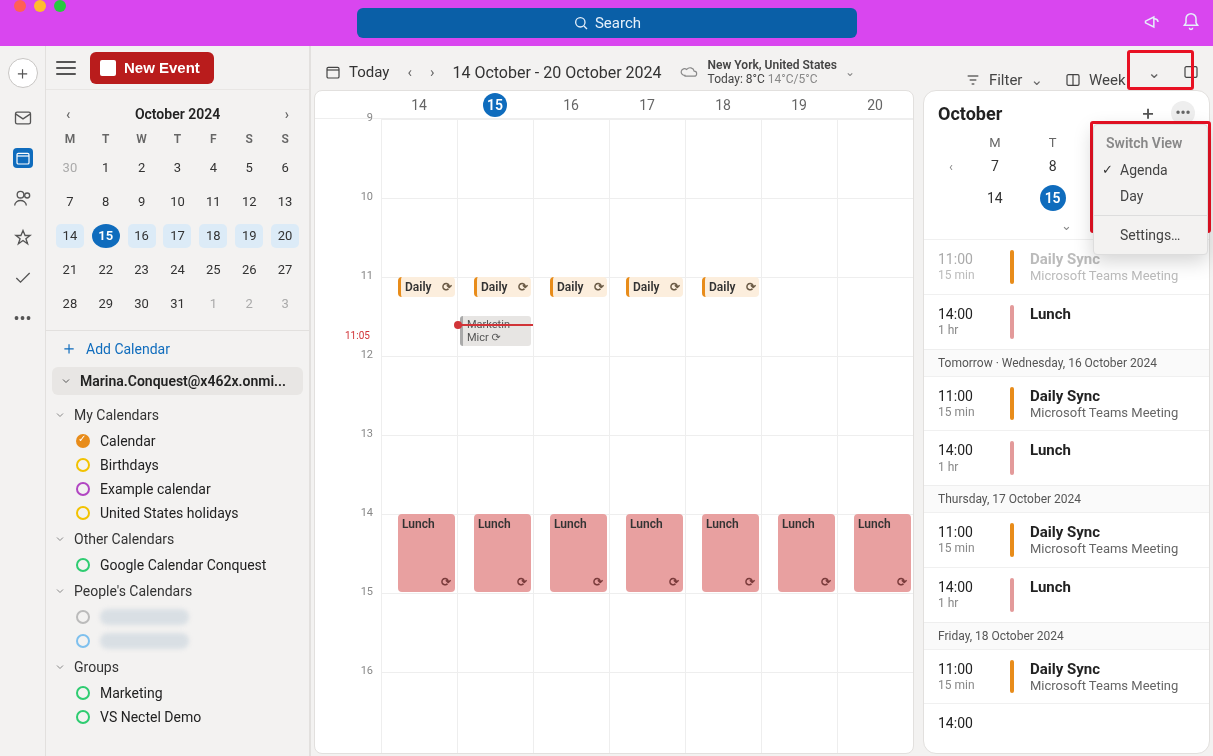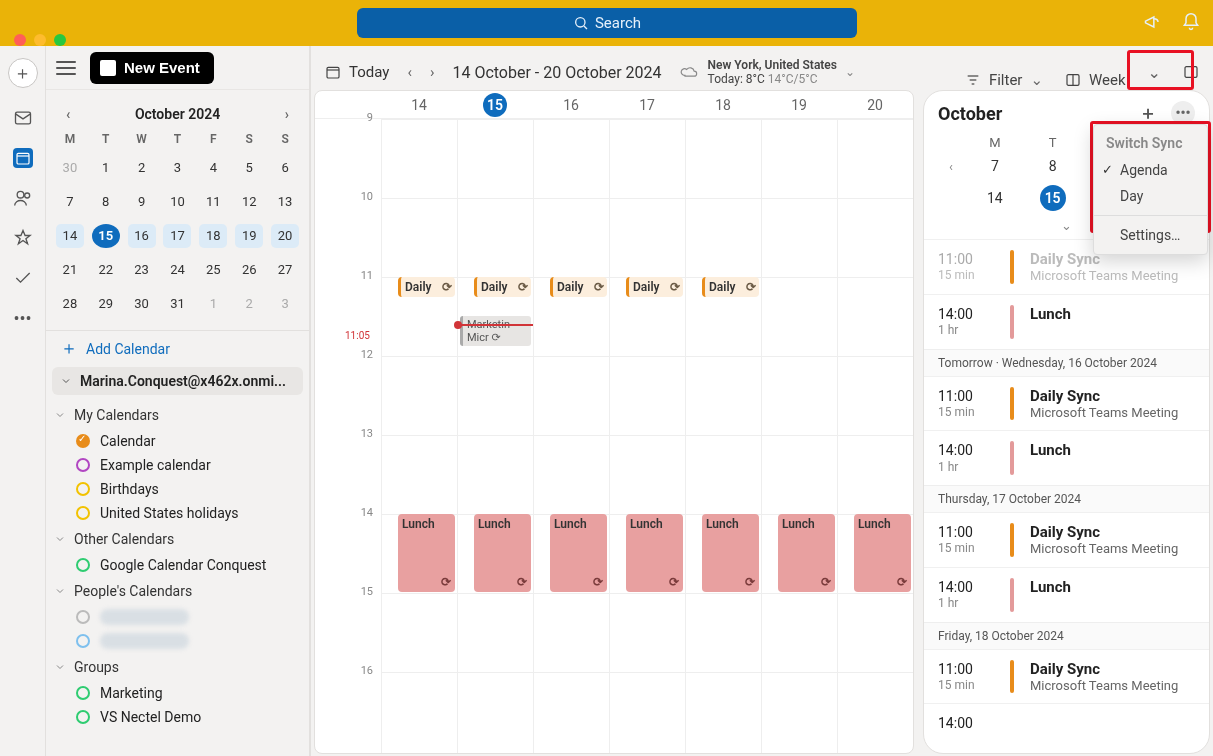--- a/index.html
+++ b/index.html
@@ -10,22 +10,22 @@
     width: 1213px;
     height: 756px;
     overflow: hidden;
     position: relative;
     font-size: 13px;
     color: #222;
   }
   
   .titlebar {
     position: absolute; left: 0; top: 0; width: 1213px; height: 46px;
-    background: #eab308;
-    display: flex; align-items: flex-end;
+    background: #d946ef;
+    display: flex; align-items: flex-start;
   }
   .traffic { display:flex; gap:8px; margin-left:14px; }
   .traffic .dot { width:12px; height:12px; border-radius:50%; }
   .dot.red{background:#ff5f57;} .dot.yellow{background:#febc2e;} .dot.green{background:#28c840;}
   .searchbar {
     position:absolute; left:357px; top:8px; width:500px; height:30px;
     background:#0a5fa7; border-radius:6px; color:#e6f0fa; display:flex; align-items:center; justify-content:center;
     gap:6px; font-size:15px;
   }
   .title-icons { position:absolute; right:12px; top:12px; display:flex; gap:18px; color:#e6f0fa;}
@@ -42,21 +42,21 @@
   .rail .ic.cal{background:#0f6cbd;stroke:#fff;border-radius:4px;}
   
   .sidebar {
     position:absolute; left:46px; top:46px; width:264px; height:710px; background:#f3f2f1;
     border-right:1px solid #e2e0de; display:flex; flex-direction:column;
   }
   .sb-top{height:44px;display:flex;align-items:center;padding:0 10px;gap:14px;border-bottom:1px solid #e8e6e4;}
   .hamb{width:20px;height:14px;display:flex;flex-direction:column;justify-content:space-between;}
   .hamb span{height:2px;background:#555;border-radius:1px;}
   .newevent{
-    background:#000000;color:#fff;border:none;border-radius:6px;height:32px;padding:0 14px 0 10px;
+    background:#b91c1c;color:#fff;border:none;border-radius:6px;height:32px;padding:0 14px 0 10px;
     display:flex;align-items:center;gap:8px;font-weight:600;font-size:15px;
   }
   .newevent .sq{width:16px;height:16px;background:#fff;border-radius:2px;}
   .mini{padding:6px 6px 10px;}
   .mini-head{display:flex;align-items:center;justify-content:space-between;padding:6px 8px;font-weight:600;font-size:14px;}
   .mini-head .nav{color:#666;padding:4px 6px;}
   .mini-grid{display:grid;grid-template-columns:repeat(7,1fr);text-align:center;row-gap:10px;}
   .mini-grid .dh{color:#666;font-weight:600;font-size:12px;}
   .mini-grid .d{font-size:13px;color:#333;width:28px;height:24px;line-height:24px;border-radius:5px;margin:0 auto;}
   .mini-grid .d.out{color:#aaa;}
@@ -108,21 +108,21 @@
   .ev.daily{border-left-color:#e88c1a;background:#fceedd;}
   .ev .rec{position:absolute;right:3px;top:3px;font-size:12px;color:#6b5b46;}
   .ev.lunch{background:#e8a0a0;border:none;height:78px;}
   .ev.lunch .rec{top:auto;bottom:3px;right:4px;color:#7a3b3b;}
   .mkt{position:absolute;left:2px;right:2px;top:0;height:30px;font-size:11px;overflow:hidden;border-left:3px solid #aaa;background:#e7e5e3;padding:2px 4px;color:#555;border-radius:3px;}
   .nowline{position:absolute;left:0;right:0;border-top:2px solid #d13438;z-index:5;}
   .nowline::before{content:'';position:absolute;left:-4px;top:-5px;width:8px;height:8px;background:#d13438;border-radius:50%;}
   .nowlbl{position:absolute;right:540px;font-size:10px;color:#d13438;transform:translateY(-6px);}
   
   .agenda{
-    position:absolute;left:612px;top:44px;width:287px;height:664px;background:#fff;border:1px solid #e2e0de;border-radius:20px;overflow:hidden;
+    position:absolute;left:612px;top:44px;width:287px;height:664px;background:#fff;border:1px solid #e2e0de;border-radius:13px;overflow:hidden;
   }
   .ag-head{display:flex;align-items:center;justify-content:space-between;padding:10px 14px;font-size:18px;font-weight:700;}
   .ag-head .acts{display:flex;gap:14px;color:#555;font-size:18px;}
   .ag-head .dots{width:24px;height:24px;border-radius:50%;background:#eee;display:flex;align-items:center;justify-content:center;font-size:14px;color:#666;}
   .ag-mini{padding:0 12px 6px;}
   .ag-mini .dhrow{display:grid;grid-template-columns:30px repeat(4,1fr);text-align:center;color:#666;font-size:13px;}
   .ag-mini .drow{display:grid;grid-template-columns:30px repeat(4,1fr);text-align:center;align-items:center;height:32px;}
   .ag-mini .nav{color:#888;}
   .ag-mini .d{font-size:14px;color:#333;}
   .ag-mini .d.today{background:#0f6cbd;color:#fff;border-radius:50%;width:26px;height:26px;line-height:26px;margin:0 auto;font-weight:600;}
@@ -294,26 +294,26 @@
         <svg width="12" height="12" viewBox="0 0 24 24" fill="none" stroke="#888" stroke-width="2">
           <path d="M6 9l6 6 6-6"></path>
         </svg>
         <span>My Calendars</span>
       </div>
       <div class="cal">
         <span class="swatch fill" style="background: rgb(232, 140, 26);"></span>
         <span>Calendar</span>
       </div>
       <div class="cal">
+        <span class="swatch" style="border-color: rgb(242, 194, 0);"></span>
+        <span>Birthdays</span>
+      </div>
+      <div class="cal">
         <span class="swatch" style="border-color: rgb(177, 70, 194);"></span>
         <span>Example calendar</span>
-      </div>
-      <div class="cal">
-        <span class="swatch" style="border-color: rgb(242, 194, 0);"></span>
-        <span>Birthdays</span>
       </div>
       <div class="cal">
         <span class="swatch" style="border-color: rgb(242, 194, 0);"></span>
         <span>United States holidays</span>
       </div>
       <div class="hdr">
         <svg width="12" height="12" viewBox="0 0 24 24" fill="none" stroke="#888" stroke-width="2">
           <path d="M6 9l6 6 6-6"></path>
         </svg>
         <span>Other Calendars</span>
@@ -597,19 +597,19 @@
           <div class="time">
             <div class="t">14:00</div>
           </div>
         </div>
       </div>
   </div>
 </div>
 
 <div class="redbox rb1"></div>
 <div class="menu">
-  <div class="mh">Switch Sync</div>
+  <div class="mh">Switch View</div>
   <div class="mi checked">Agenda</div>
   <div class="mi">Day</div>
   <div class="sep"></div>
   <div class="mi">Settings…</div>
 </div>
 <div class="redbox rb2"></div>
 
 </body></html>

